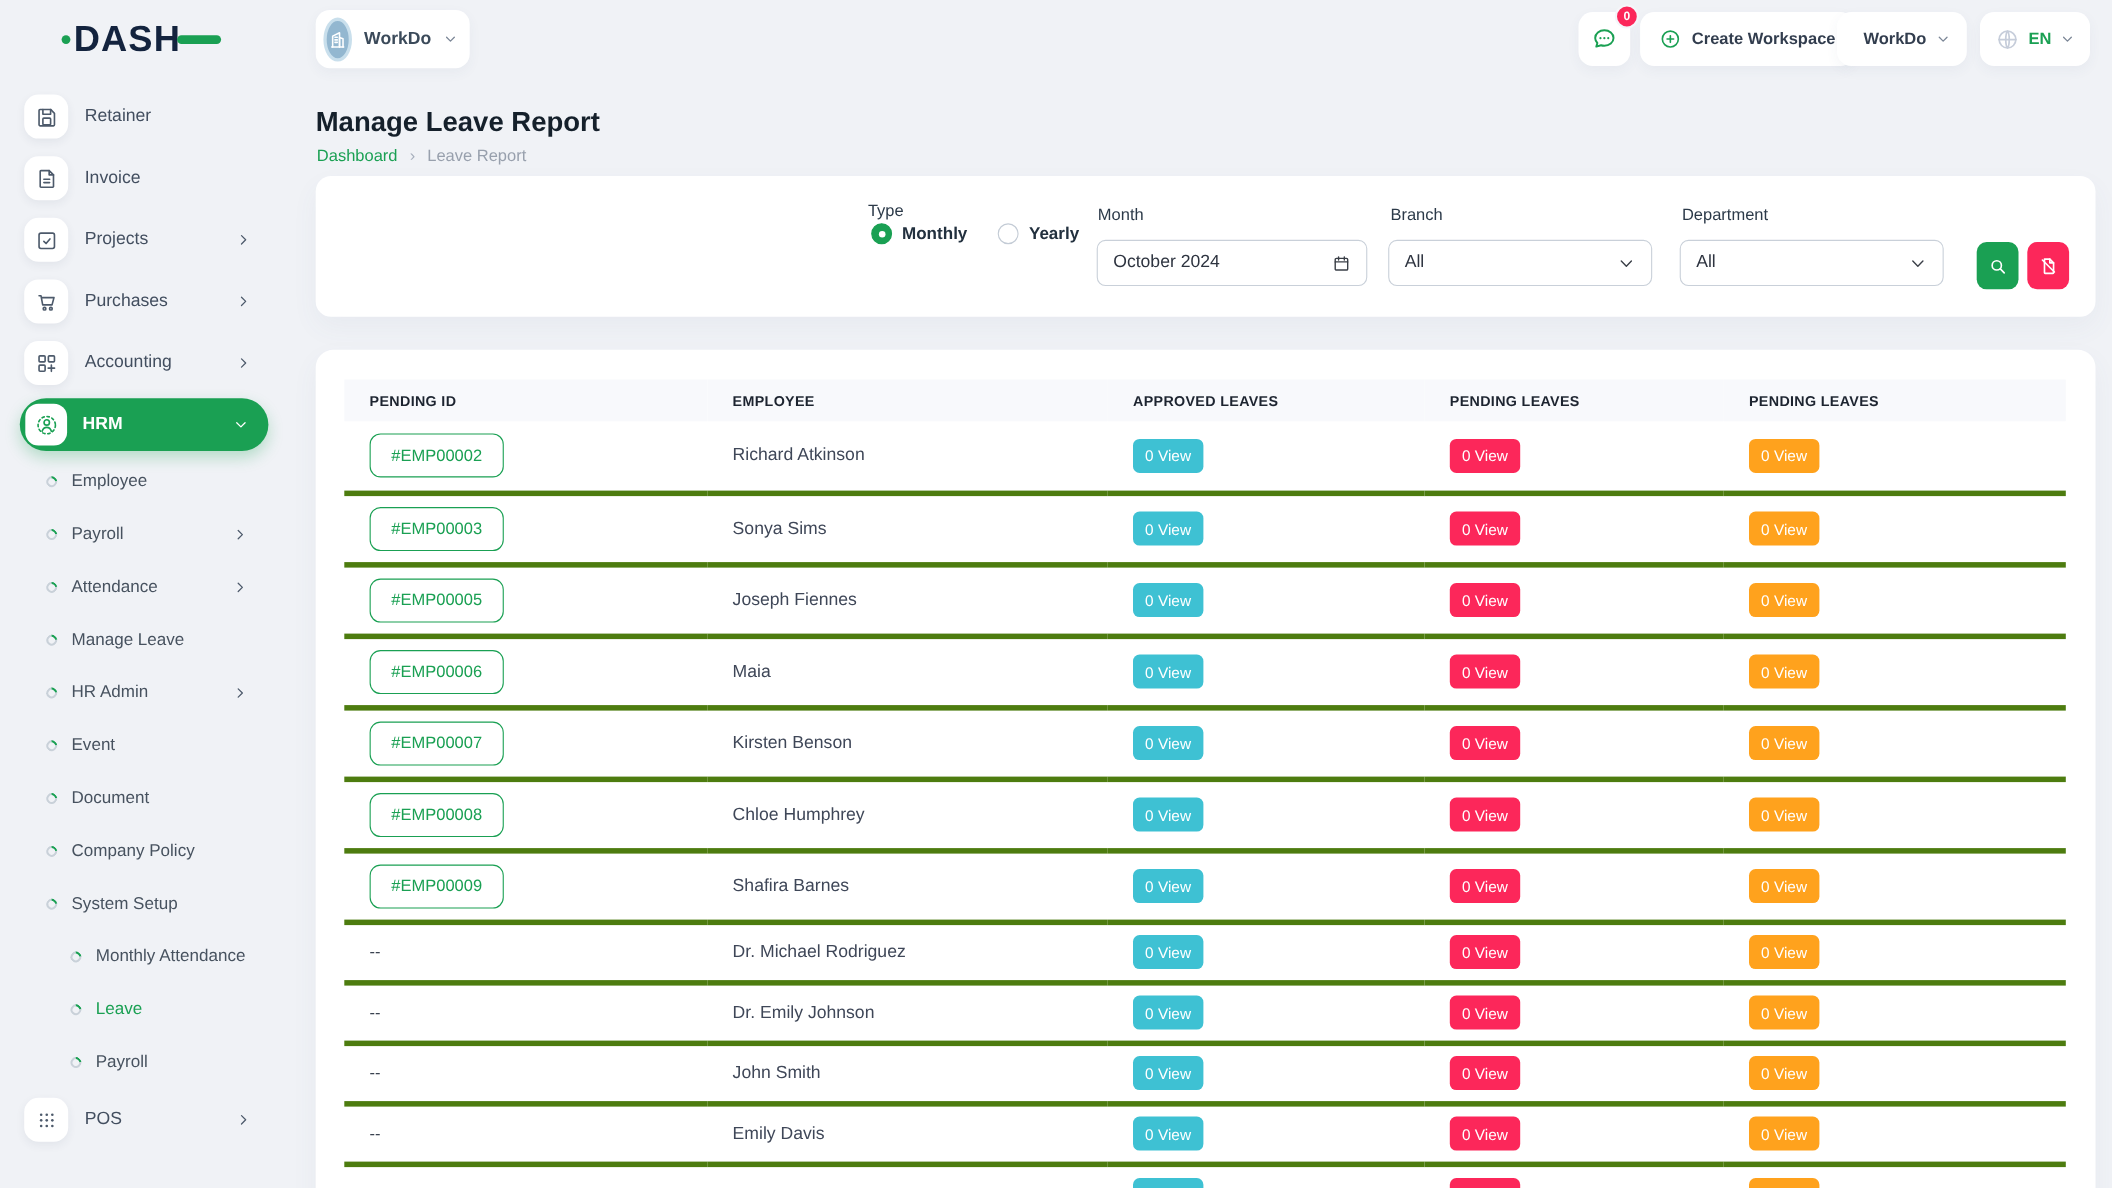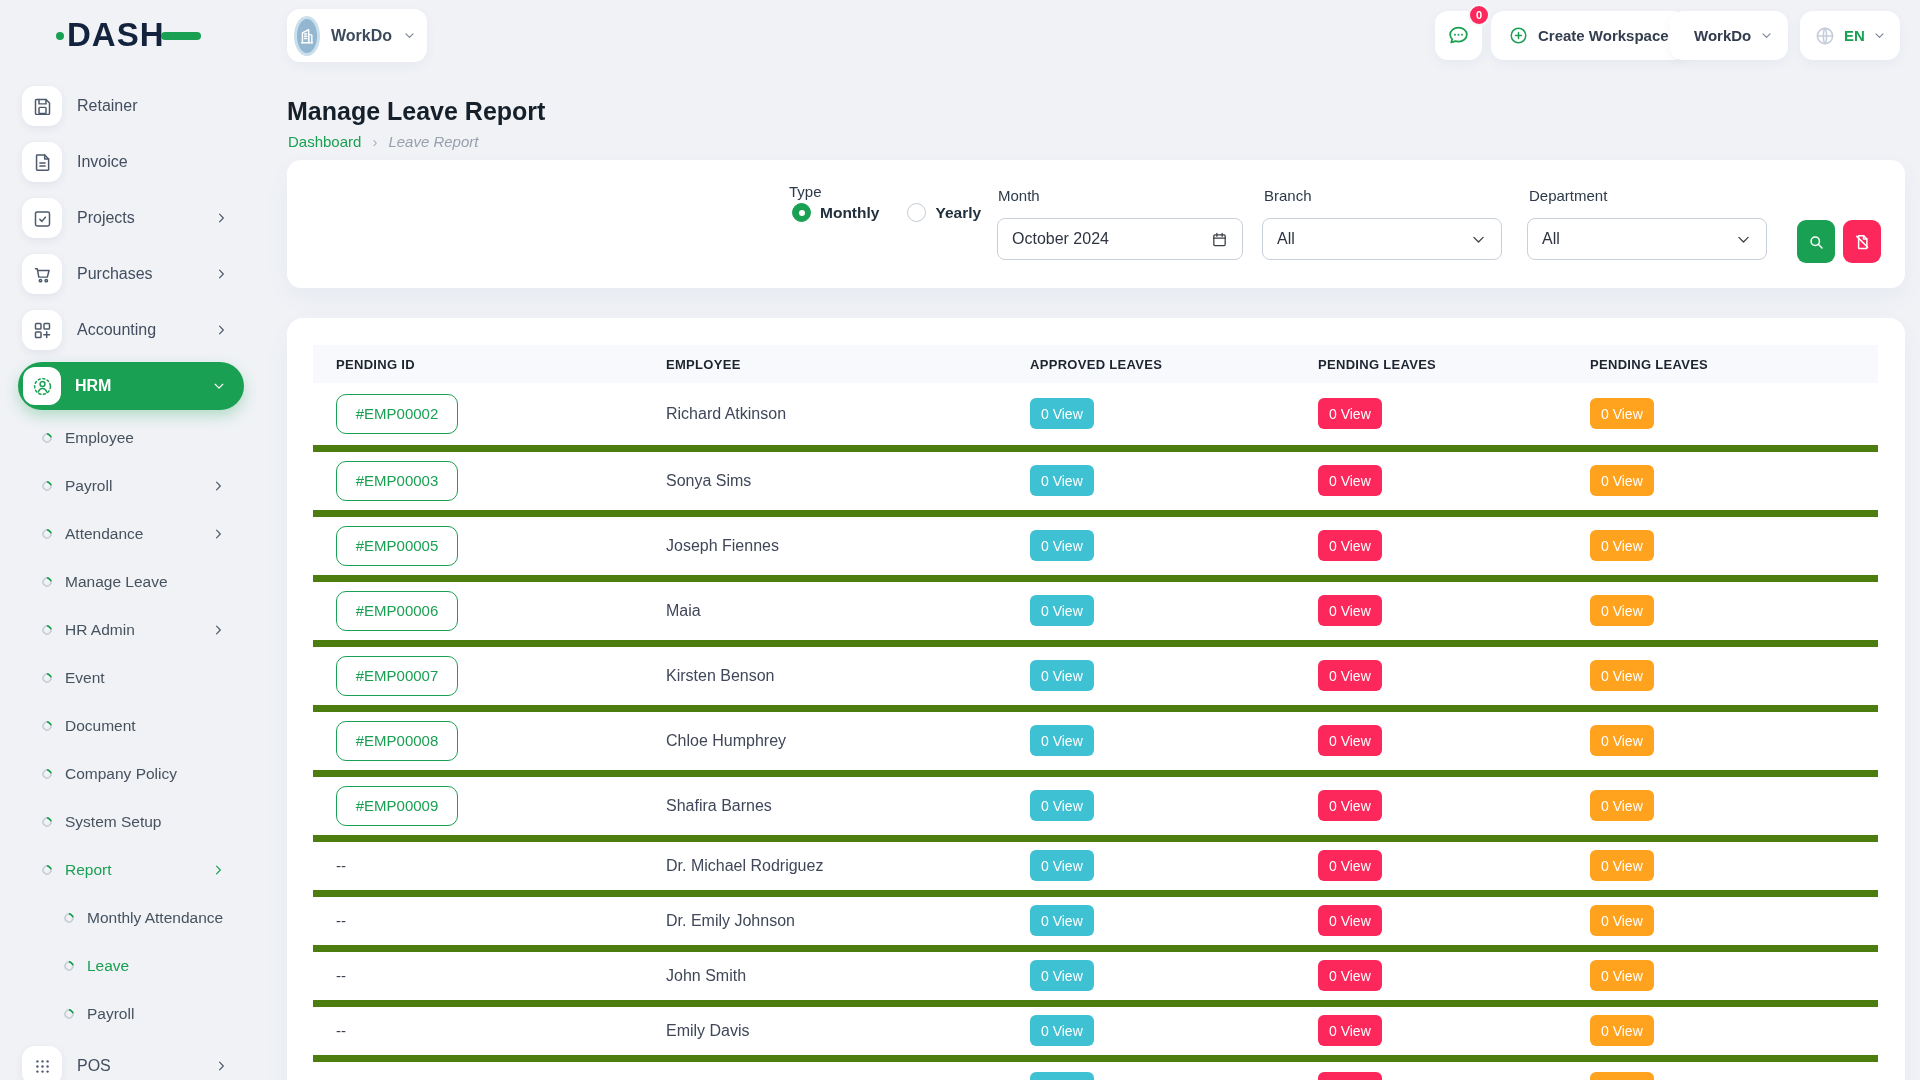--- a/index.html
+++ b/index.html
@@ -65,21 +65,21 @@
   .s-sub .s-label { margin-left:13px; font-size:15.5px; color:#47525f; }
   .s-sub .chev { margin-right:35px; }
   .s-sub.active .s-label, .s-sub.active .chev { color:var(--primary-green); }
   .s-sub.indent { padding-left:64px; }
 
   
   .page-title { position:absolute; left:287px; top:97px; font-size:25px; font-weight:700; color:#15202b; }
   .breadcrumb { position:absolute; left:288px; top:133px; font-size:15px; display:flex; align-items:center; }
   .breadcrumb .bc-link { color:var(--primary-green); cursor:pointer; }
   .breadcrumb .bc-sep { color:#a6aebc; margin:0 11px; font-size:15px; }
-  .breadcrumb .bc-current { color:#98a0ad;font-style:italic; }
+  .breadcrumb .bc-current { color:#98a0ad; }
 
   .filter-card { position:absolute; left:287px; top:160px; width:1618px; height:128px;
                  background:#fff; border-radius:14px; box-shadow:0 10px 24px rgba(70,90,130,.05); }
   .f-label { position:absolute; font-size:15px; color:#2c3a49; }
   .f-radio-row { position:absolute; left:505px; top:43px; display:flex; align-items:center; }
   .radio { width:19px; height:19px; border-radius:50%; background:#fff; border:1.5px solid #c3cbd5; position:relative; flex:none; cursor:pointer; }
   .radio.checked { background:var(--primary-green); border-color:var(--primary-green); }
   .radio.checked::after { content:""; position:absolute; inset:5.5px; background:#fff; border-radius:50%; }
   .radio-label { font-size:15.5px; font-weight:700; color:#22303e; margin:0 28px 0 9px; }
   .f-field { position:absolute; top:58px; height:42px; border:1px solid #c9d0d9; border-radius:8px;
@@ -93,21 +93,21 @@
   .f-btn.reset { left:1556px; background:var(--danger-pink); }
 
   .table-card { position:absolute; left:287px; top:318px; width:1618px; height:825px;
                 background:#fff; border-radius:16px; box-shadow:0 10px 24px rgba(70,90,130,.05); }
   table.report { position:absolute; left:26px; top:27px; width:1565px; border-collapse:collapse; }
   .report thead th { height:38px; background:#f8f9fc; text-align:left; padding-left:23px;
                      font-size:13px; font-weight:700; color:#1d2430; letter-spacing:.3px; white-space:nowrap; }
   .report tbody tr { height:65px; }
   .report tbody tr.short { height:55px; }
   .report tbody td { padding-left:23px; }
-  .report tbody tr + tr td { border-top:7px solid #4d7c0f; }
+  .report tbody tr + tr td { border-top:5px solid #4d7c0f; }
   .emp-btn { min-width:122px; height:40px; padding:0 16px; background:#fff; border:1px solid var(--primary-green);
              color:var(--primary-green); border-radius:10px; font-size:15px; cursor:pointer;
              font-family:inherit; }
   .dash-txt { font-size:15px; color:#3a4250; }
   .name { font-size:16px; color:#3f4758; }
   .badge { display:inline-flex; align-items:center; justify-content:center; min-width:57px; height:31px;
            padding:0 11px; border-radius:6px; color:#fff; font-size:14px; cursor:pointer; }
   .badge.approved { background:var(--info-teal); }
   .badge.rejected { background:var(--danger-pink); }
   .badge.pending  { background:var(--warning-orange); }
@@ -335,29 +335,20 @@
   </div>
       <div class="s-sub">
     <span class="donut"></span>
     <span class="s-label">Company Policy</span>
 
   </div>
       <div class="s-sub">
     <span class="donut"></span>
     <span class="s-label">System Setup</span>
 
-  </div>
-      <div class="s-sub active">
-    <span class="donut"></span>
-    <span class="s-label">Report</span>
-    <span class="chev">
-          <svg viewBox="0 0 24 24" fill="none" stroke="currentColor" stroke-width="1.7" stroke-linecap="round" stroke-linejoin="round">
-            <path d="M9.5 5.5l6.5 6.5-6.5 6.5"></path>
-          </svg>
-        </span>
   </div>
     </div>
   <div id="side-report">
       <div class="s-sub indent">
     <span class="donut"></span>
     <span class="s-label">Monthly Attendance</span>
 
   </div>
       <div class="s-sub indent active">
     <span class="donut"></span>

